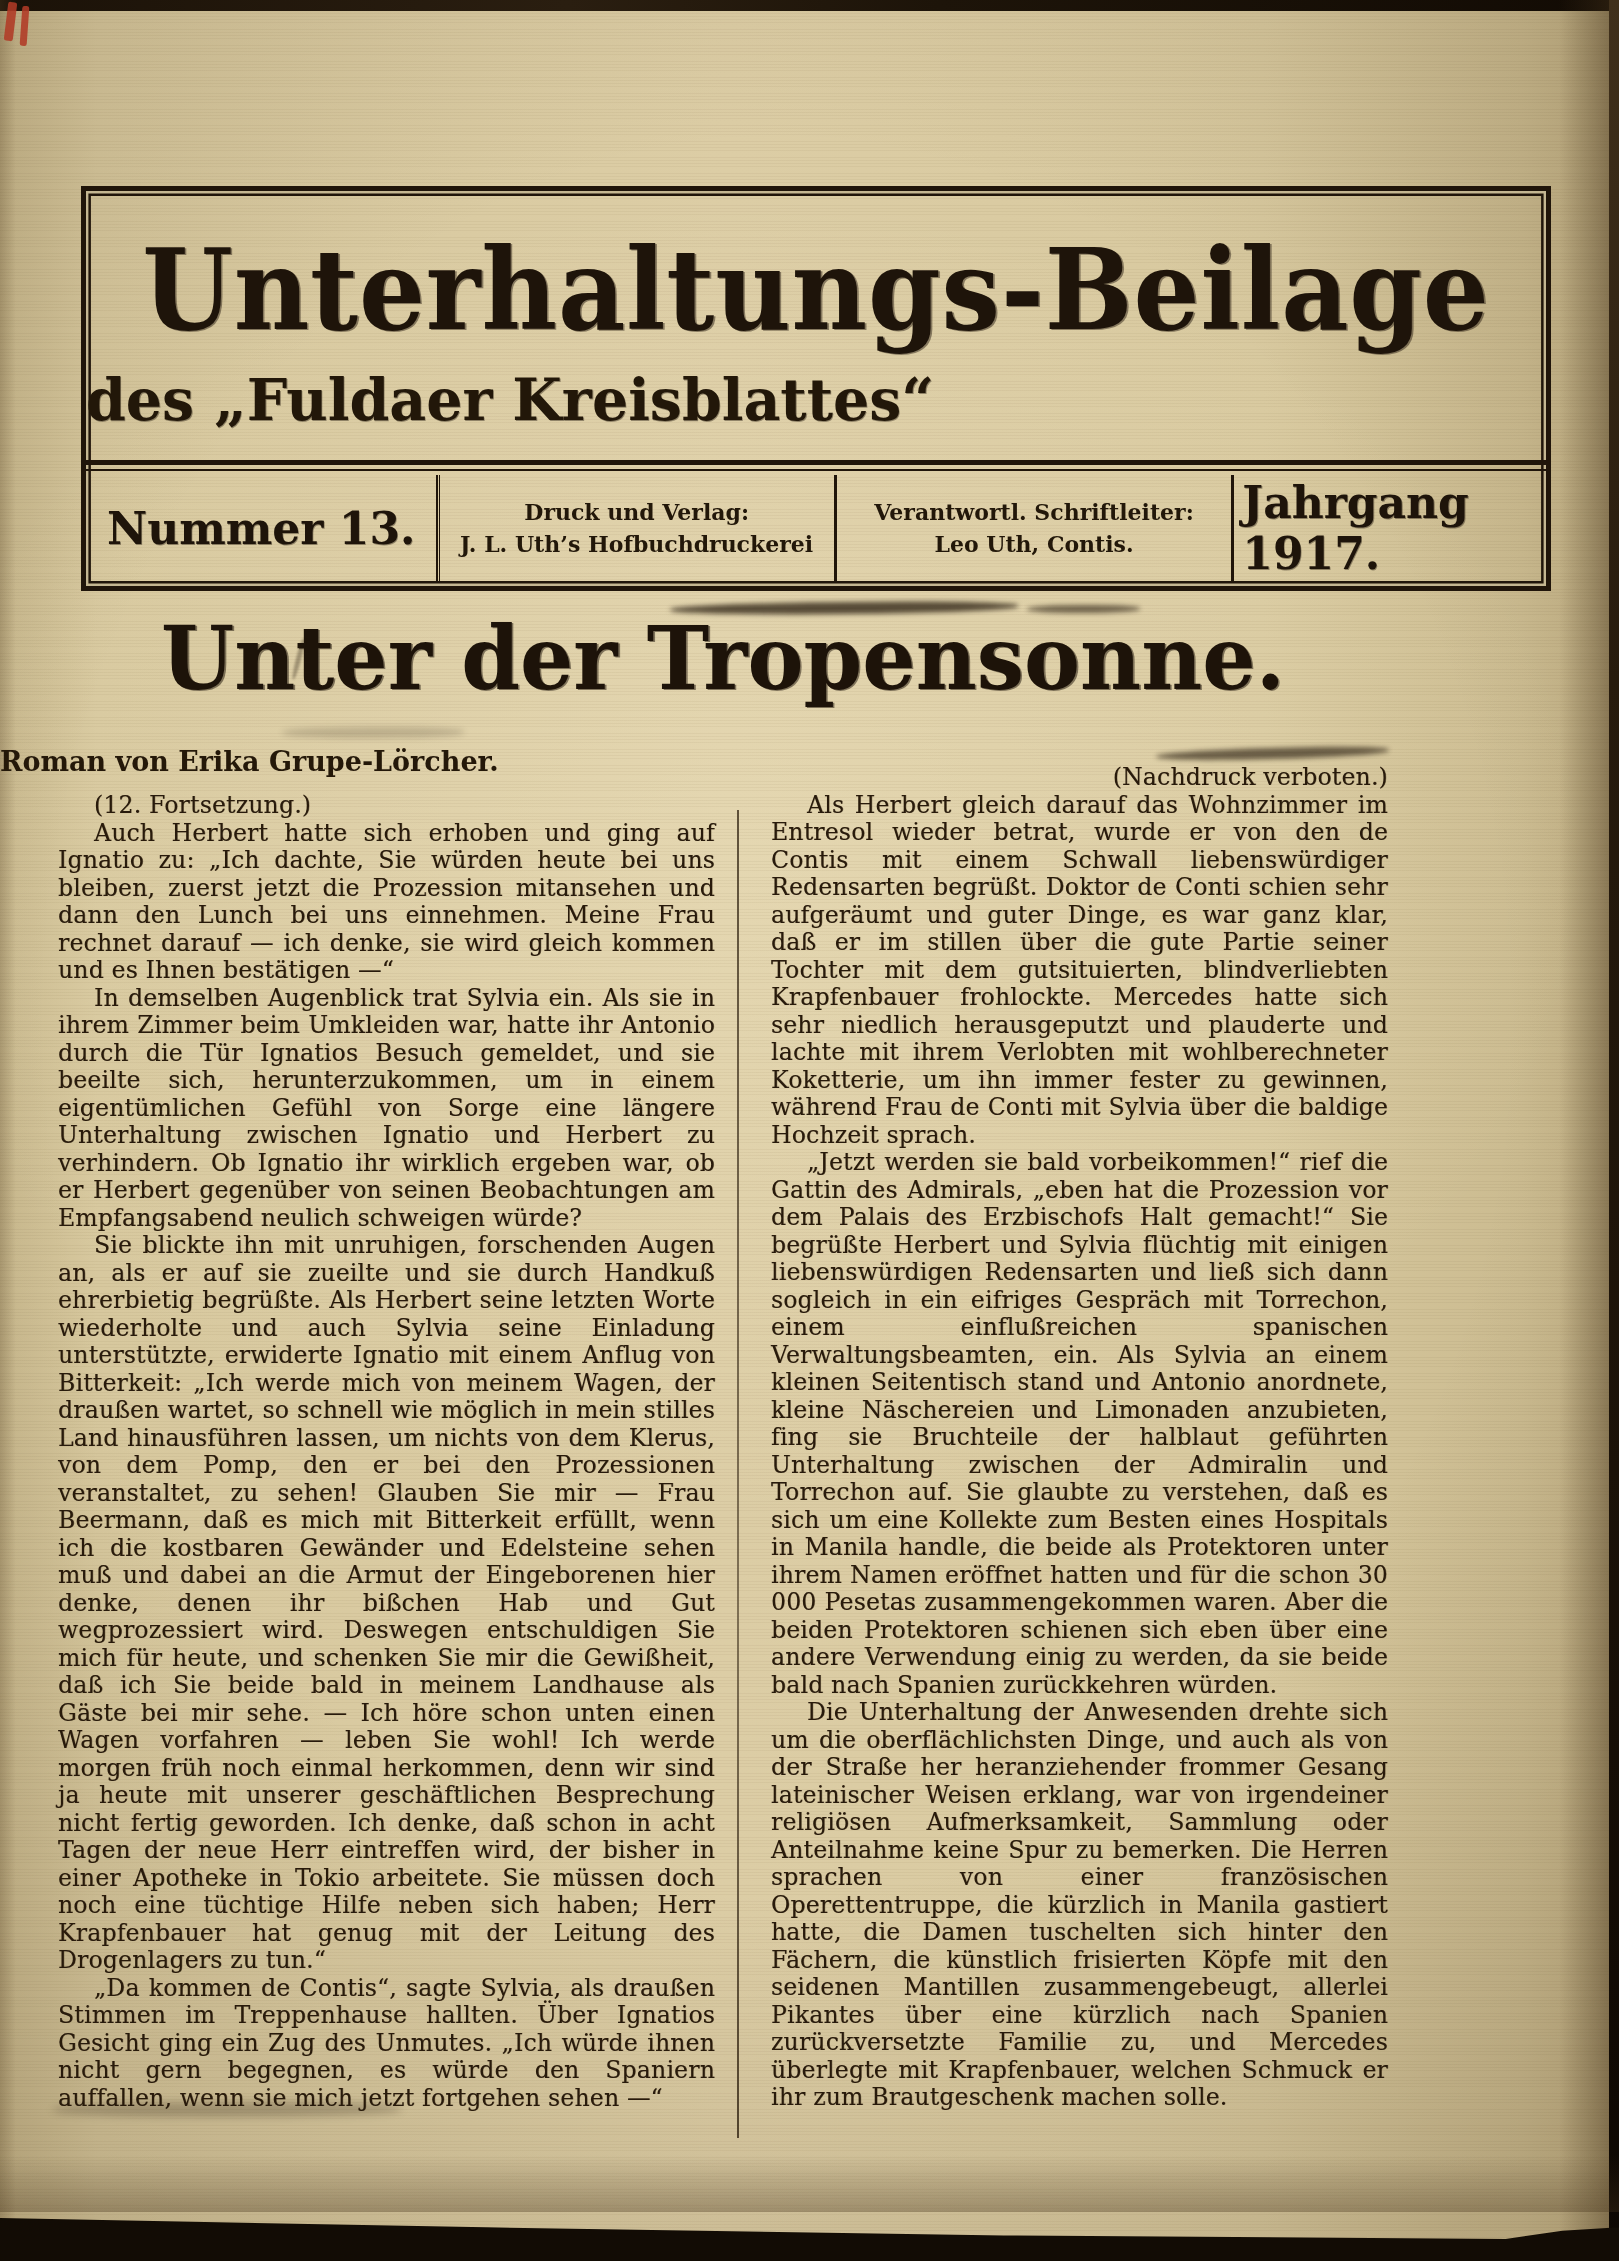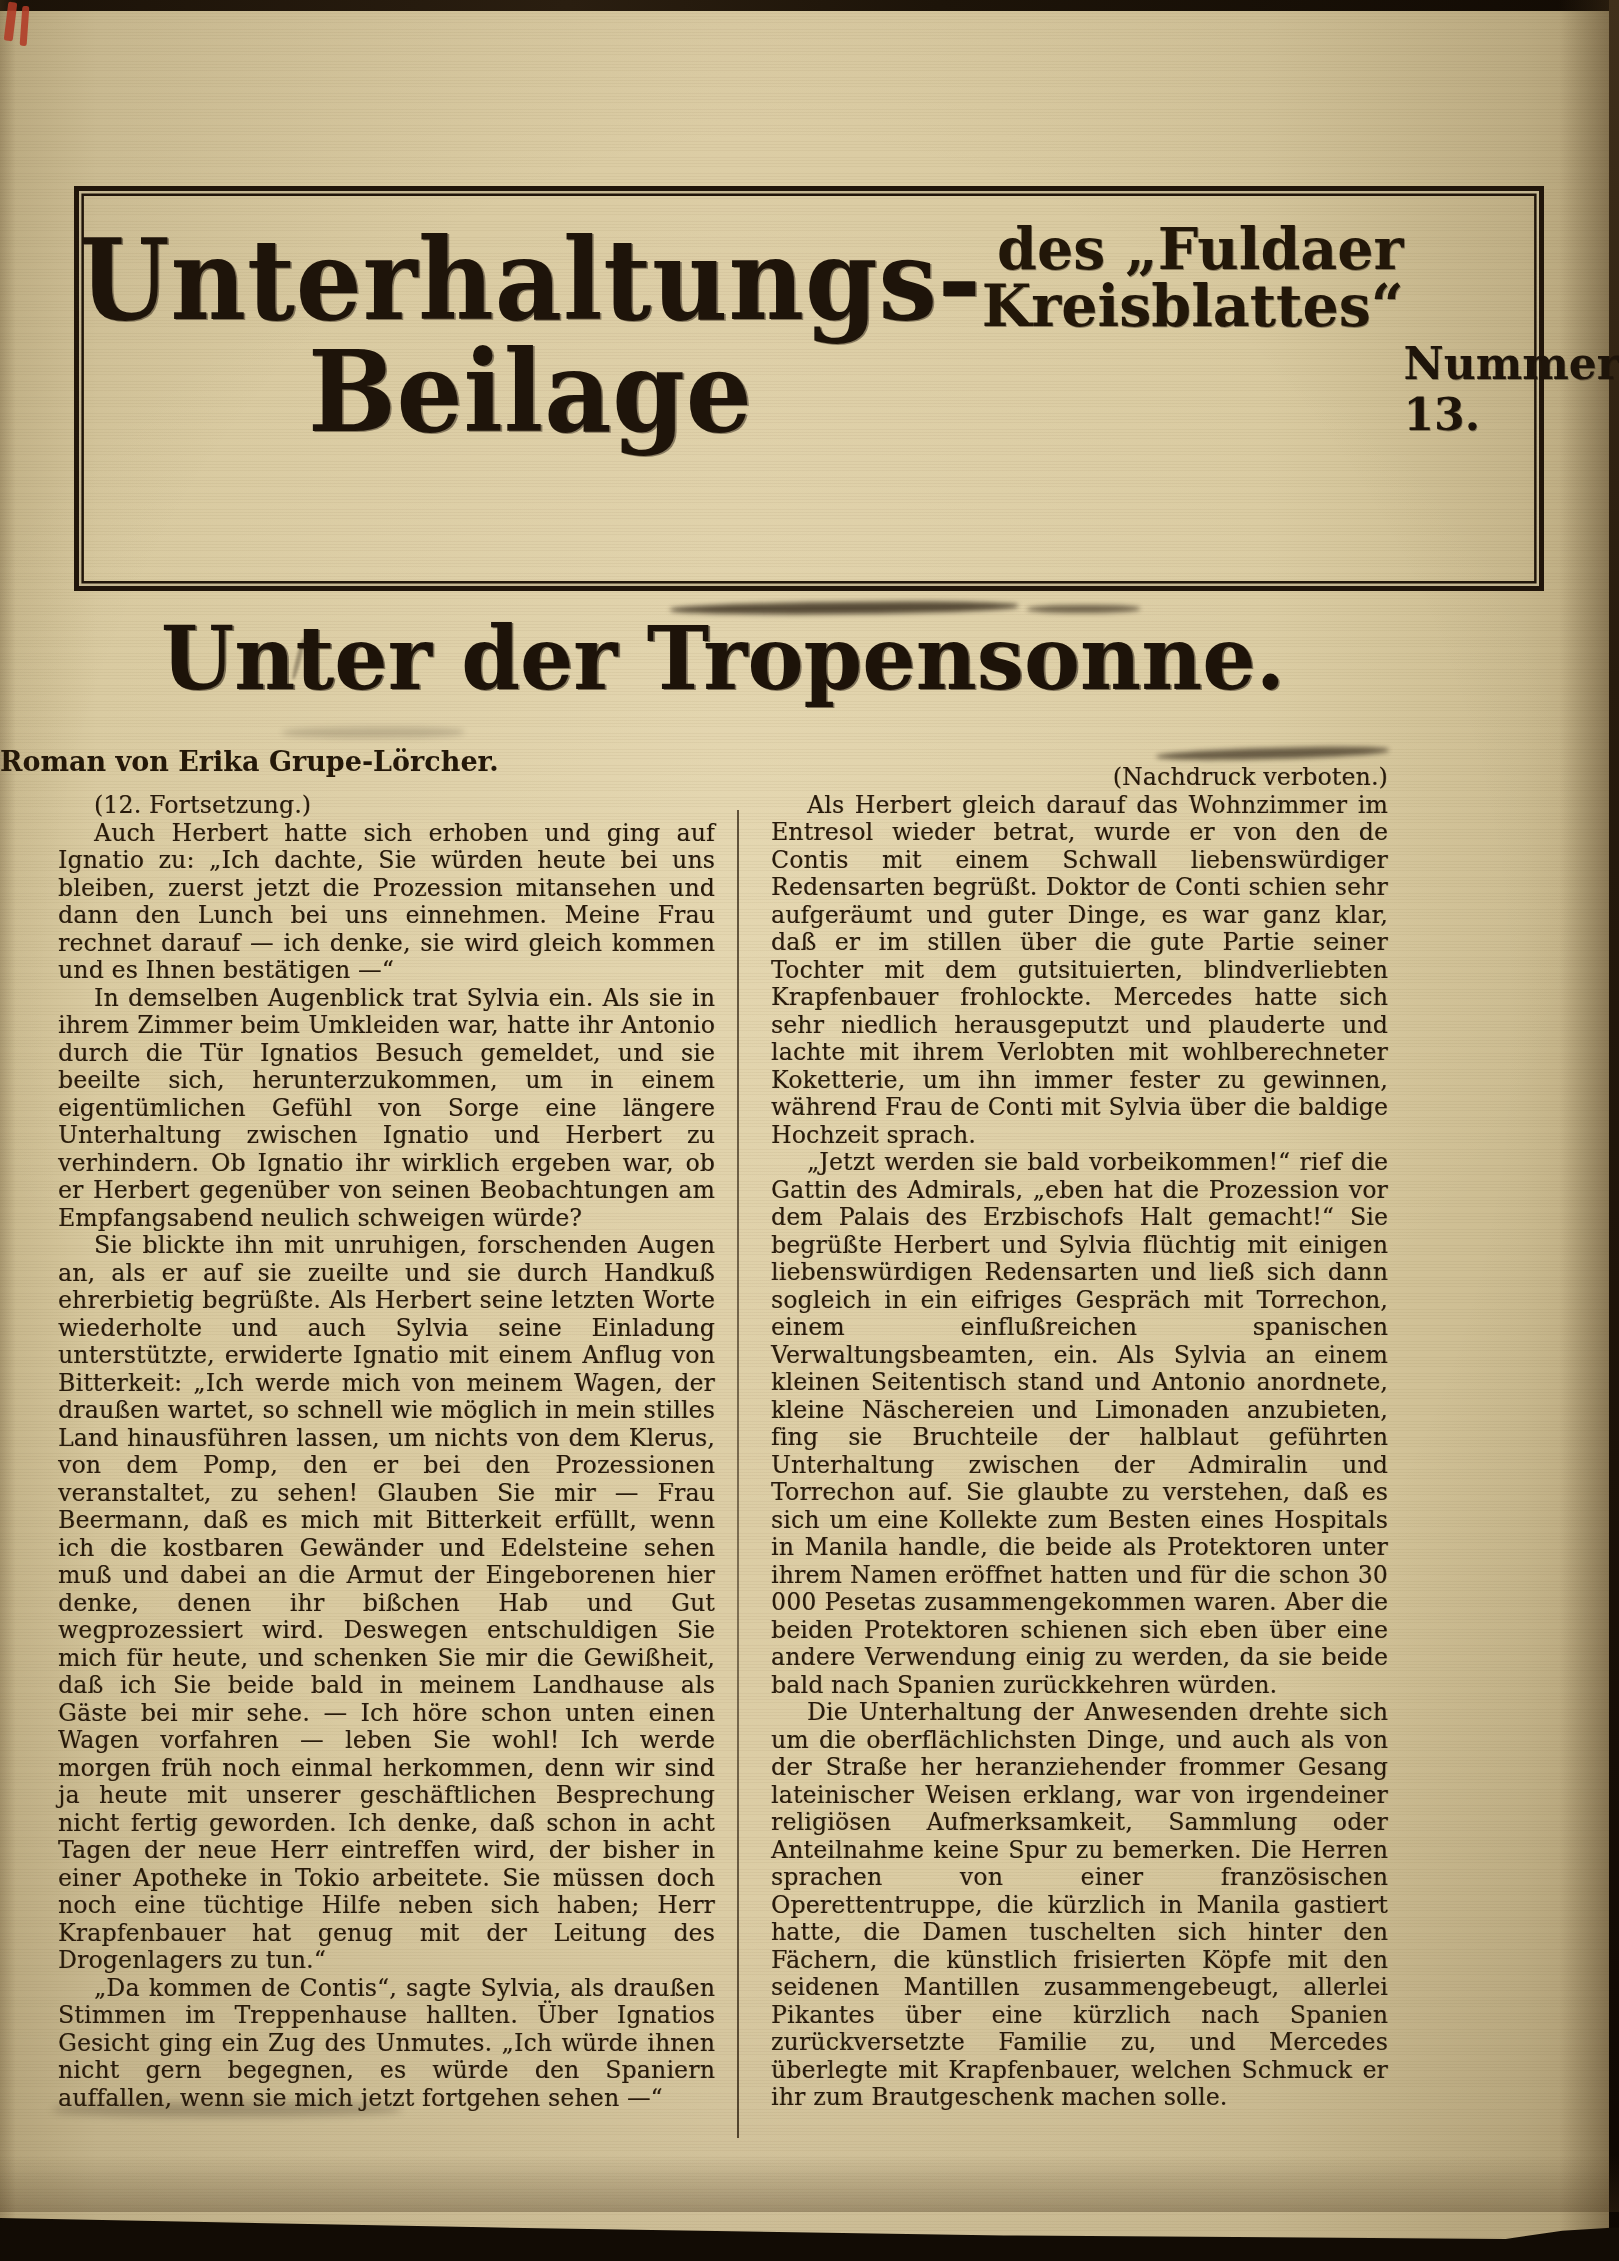--- a/index.html
+++ b/index.html
@@ -34,33 +34,33 @@
   .edge-bottom{position:absolute;left:0;bottom:0;width:100%;height:58px;background:#120c05;
     clip-path:polygon(0 26%, 30% 42%, 62% 56%, 93% 62%, 96.5% 48%, 100% 42%, 100% 100%, 0 100%);}
   .bottom-shade{position:absolute;left:0;bottom:49px;width:100%;height:57px;pointer-events:none;
     background:linear-gradient(0deg, rgba(70,52,28,0.35), rgba(70,52,28,0));}
   
   .red-mark{position:absolute;background:#b03a26;border-radius:2.4px;opacity:.88;}
   .red-mark.m1{left:5.7px;top:1.6px;width:9px;height:39px;transform:rotate(7deg);}
   .red-mark.m2{left:21px;top:5.7px;width:7.3px;height:40px;transform:rotate(4deg);}
   
   .masthead{
-    position:absolute;left:74px;top:186px;width:1470px;height:405px;
+    position:absolute;left:81px;top:186px;width:1470px;height:405px;
     box-sizing:border-box;border:5.7px solid #20150a;
     box-shadow:inset 0 0 0 2.4px rgba(214,200,160,0.9), inset 0 0 0 4.9px #20150a;
-    display:flex;
+    display:flex;flex-direction:column;
   }
   .mast-title{
     margin-top:47px;text-align:center;
     font-size:104px;font-weight:bold;letter-spacing:0.8px;line-height:1;
     color:#1e140a;text-shadow:1.6px 0.8px 0 rgba(30,20,10,0.45);
     transform:scaleY(1.08);
   }
   .mast-subtitle{
-    margin-top:29px;text-align:right;
+    margin-top:29px;text-align:left;
     font-size:57px;font-weight:bold;line-height:1;
     color:#221709;text-shadow:0.8px 0.8px 0 rgba(30,20,10,0.4);
   }
   .mast-rule{margin-top:32px;width:100%;height:10.5px;box-sizing:border-box;
     border-top:5.7px solid #20150a;border-bottom:2.4px solid #20150a;}
   .mast-info{flex:1;display:flex;align-items:stretch;}
   .info-cell{display:flex;flex-direction:column;justify-content:center;align-items:center;padding:3.2px 8px;box-sizing:border-box;}
   .info-cell.c1{width:24%;}
   .info-cell.c2{width:27%;}
   .info-cell.c3{width:27%;}

